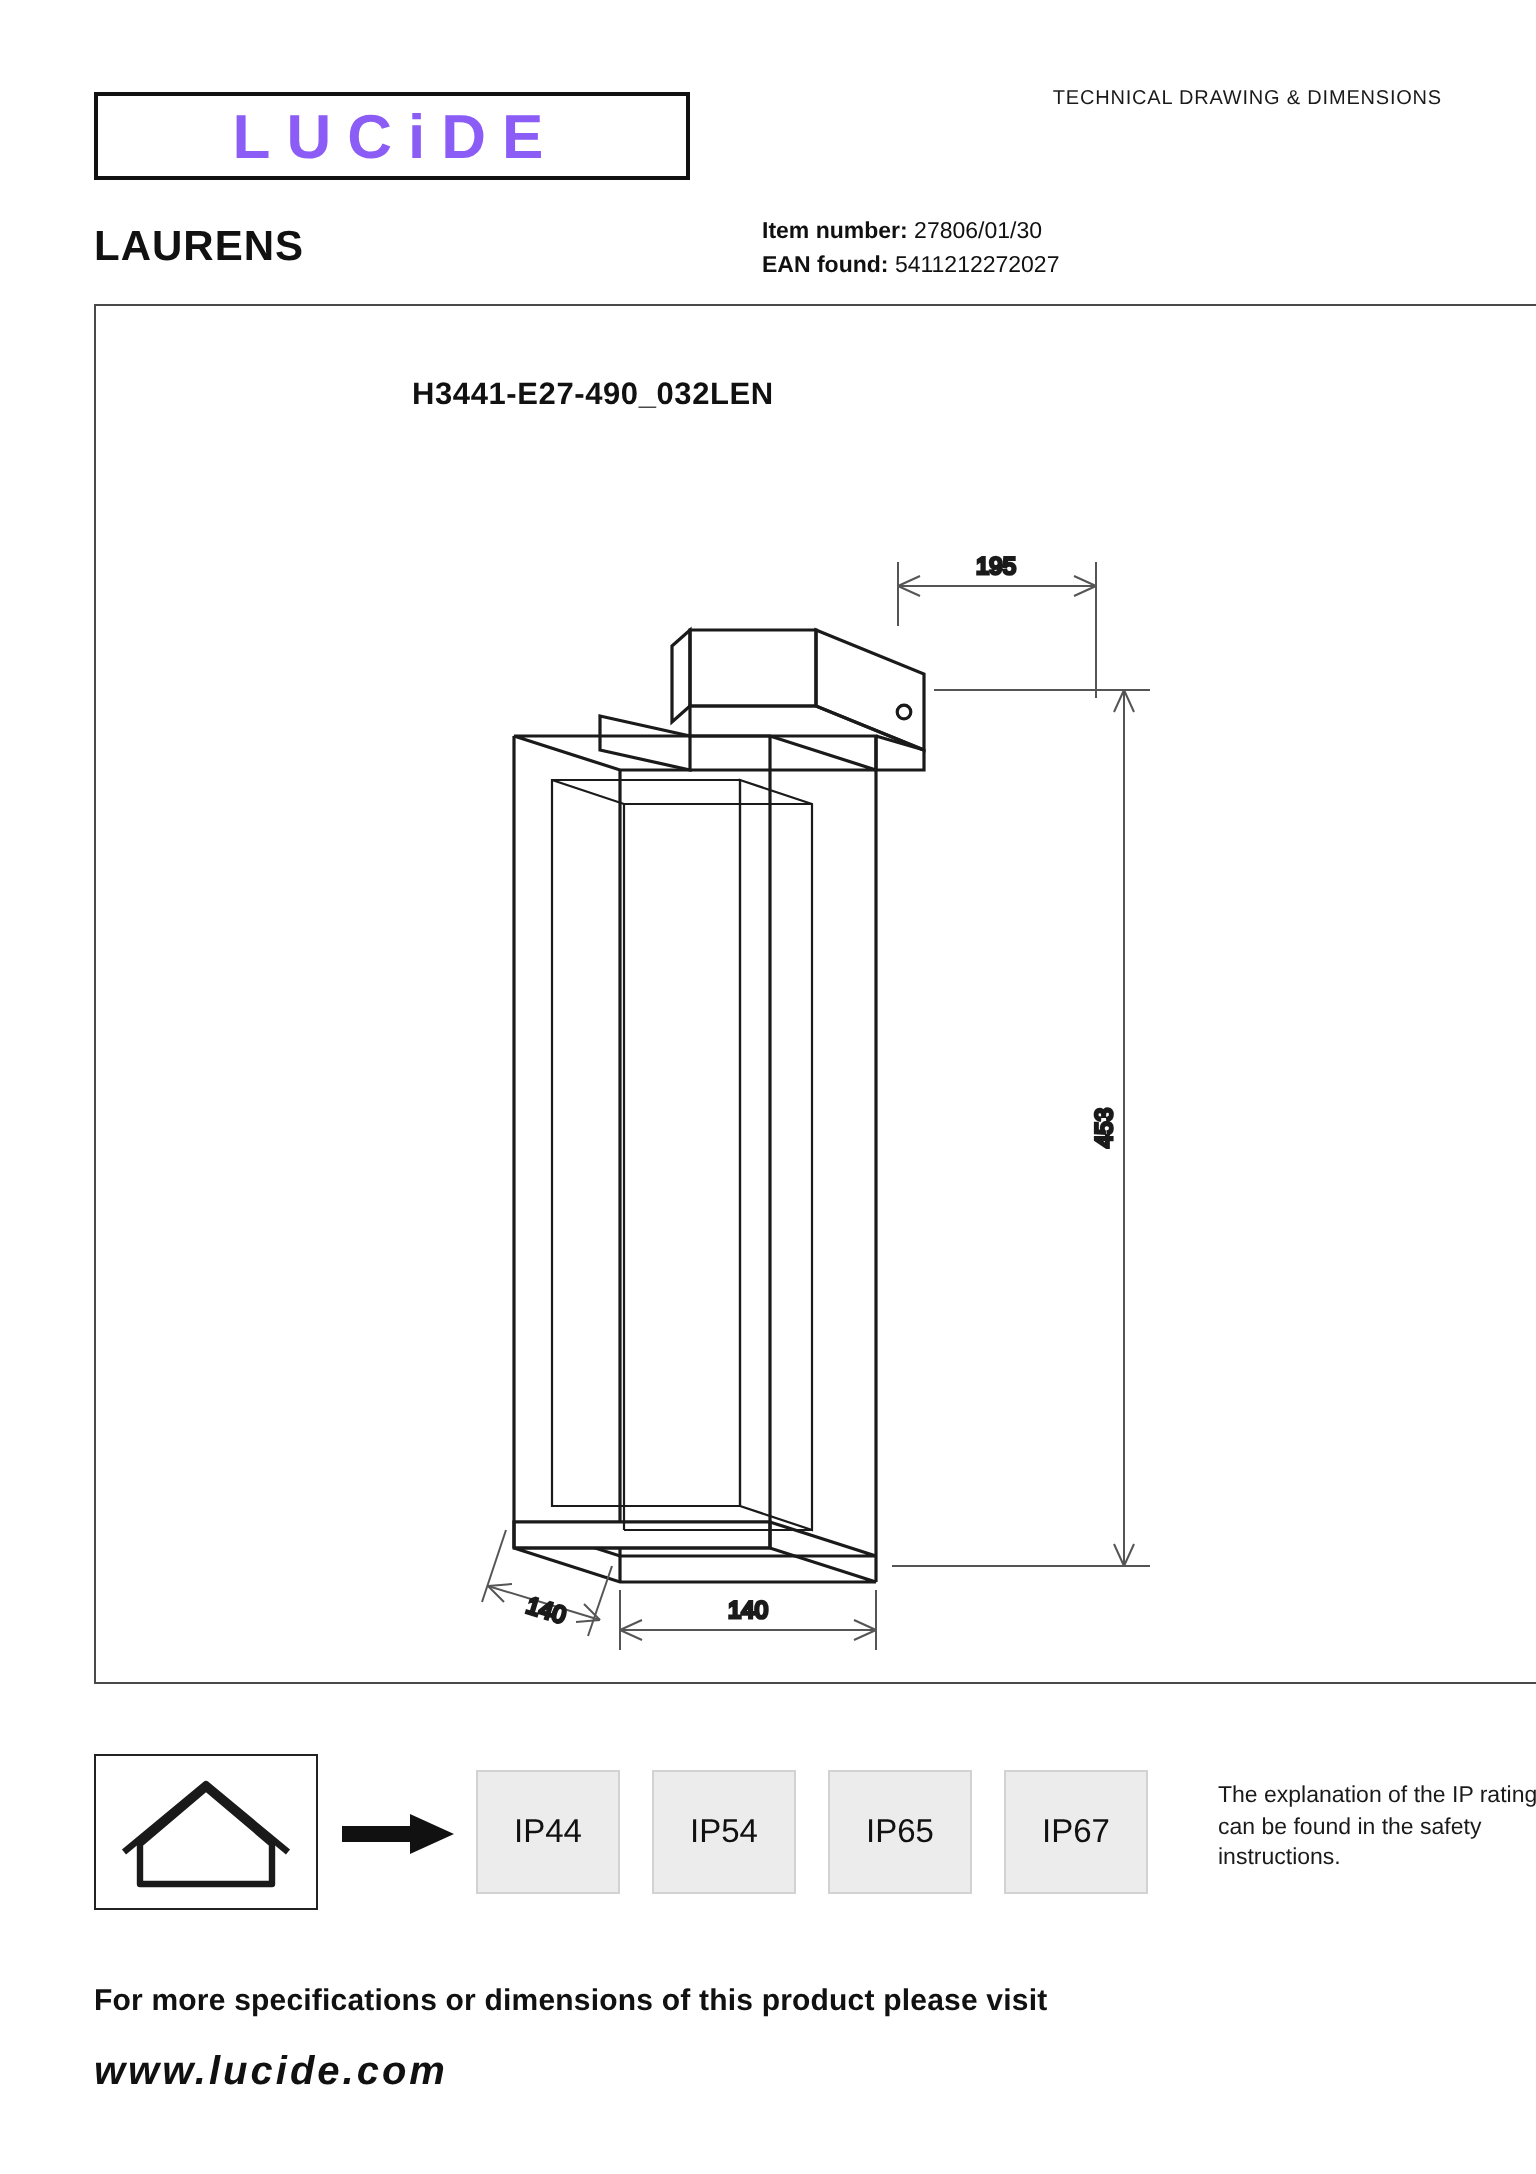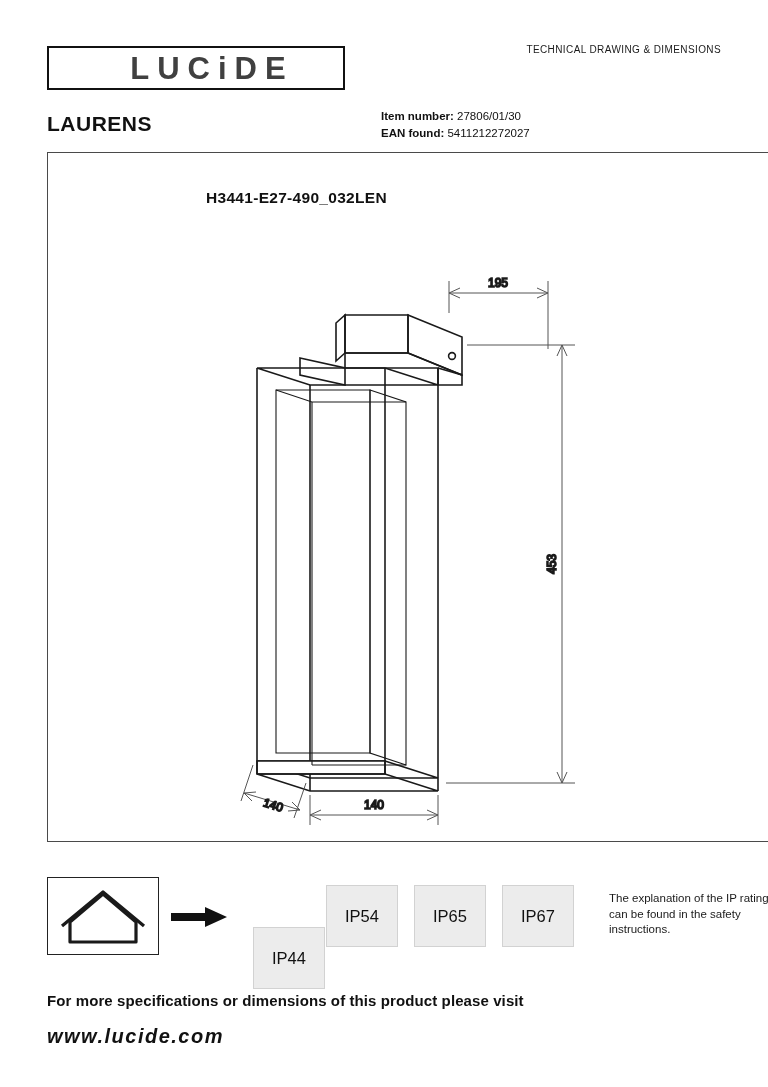--- a/index.html
+++ b/index.html
@@ -42,23 +42,22 @@
   .logo-text {
     position: absolute;
     left: 0; top: 0;
     width: 298px;
     height: 44px;
     line-height: 42px;
     text-align: center;
     font-size: 31px;
     letter-spacing: 8px;
     font-weight: 700;
-    color: #404040;
+    color: #8b5cf6;
     font-family: "Liberation Sans", sans-serif;
-    margin-left: 14px;
   }
   
   .logo-notch {
     position: absolute;
     left: 122px;
     top: -4px;
     width: 44px;
     height: 12px;
     background: #ffffff;
   }
@@ -142,21 +141,21 @@
     width: 72px;
     height: 62px;
     background: #ececec;
     border: 1px solid #d2d2d2;
     text-align: center;
     line-height: 60px;
     font-size: 16.5px;
     color: #111;
     font-family: "Liberation Sans", sans-serif;
   }
-  .ip-1 { left: 206px; margin-top: 42px; }
+  .ip-1 { left: 191px; }
   .ip-2 { left: 279px; }
   .ip-3 { left: 367px; }
   .ip-4 { left: 455px; }
 
   .ip-note {
     position: absolute;
     left: 562px; top: 14px;
     width: 170px;
     font-size: 11.5px;
     line-height: 15.5px;

